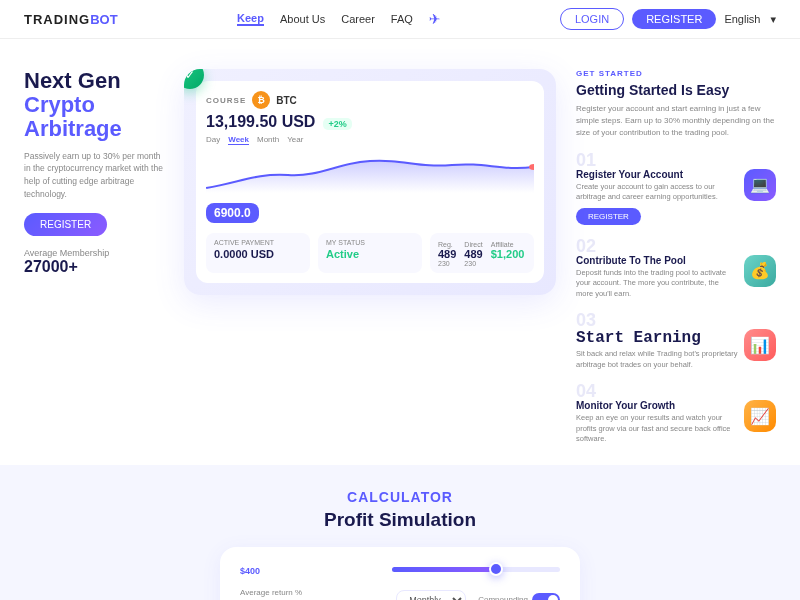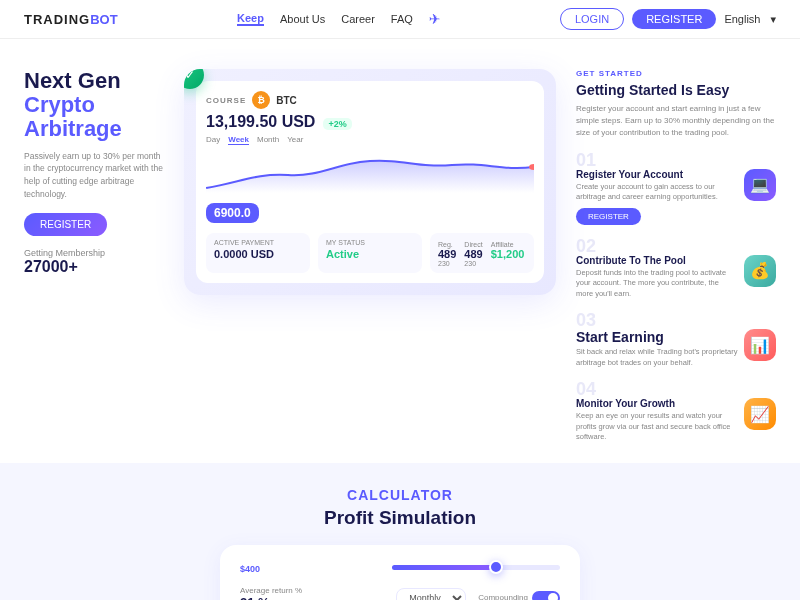--- a/index.html
+++ b/index.html
@@ -90,21 +90,21 @@
 <div class="hero">
 
   <div class="hero-left">
     <div style="font-size:22px;font-weight:800;color:#1a1a4e;line-height:1.1;">
       <span>Next Gen</span><br>
       <span style="color:#5b5bff;">Crypto Arbitrage</span>
     </div>
     <p style="font-size:8.5px;color:#888;margin-top:8px;line-height:1.5;">Passively earn up to 30% per month in the cryptocurrency market with the help of cutting edge arbitrage technology.</p>
     <button class="btn-hero">REGISTER</button>
     <div class="hero-membership">
-      <div style="font-size:9px;color:#888;margin-top:8px;">Getting Membership</div>
+      <div style="font-size:9px;color:#888;margin-top:8px;">Average Membership</div>
       <div style="font-size:16px;font-weight:800;color:#1a1a4e;">27000+</div>
     </div>
   </div>
 
   <div class="hero-center">
     <div class="dashboard-card" style="position:relative;">
       <div class="shield-icon">✓</div>
       <div class="dashboard-inner">
         <div class="course-header">
           <span style="font-size:8px;font-weight:700;color:#888;letter-spacing:1px;">COURSE</span>
@@ -201,21 +201,21 @@
             <div class="step-icon" style="background:linear-gradient(135deg,#6bd4c8,#3baaa0);border-radius:10px;width:32px;height:32px;display:flex;align-items:center;justify-content:center;font-size:16px;flex-shrink:0;">💰</div>
           </div>
         </div>
       </div>
 
       <div class="step-item">
         <div>
           <div style="font-size:18px;font-weight:800;color:#e8e8f8;line-height:1;">03</div>
           <div style="display:flex;align-items:flex-start;gap:6px;">
             <div>
-              <div style="font-size:14px;font-weight:700;color:#1a1a4e;">Start Earning</div>
+              <div style="font-size:16px;font-weight:700;color:#1a1a4e;font-family:Liberation Mono, monospace;">Start Earning</div>
               <div style="font-size:7.5px;color:#888;margin-top:2px;line-height:1.4;">Sit back and relax while Trading bot's proprietary arbitrage bot trades on your behalf.</div>
             </div>
             <div class="step-icon" style="background:linear-gradient(135deg,#ff8b8b,#ff5b5b);border-radius:10px;width:32px;height:32px;display:flex;align-items:center;justify-content:center;font-size:16px;flex-shrink:0;">📊</div>
           </div>
         </div>
       </div>
 
       <div class="step-item">
         <div>
           <div style="font-size:18px;font-weight:800;color:#e8e8f8;line-height:1;">04</div>

